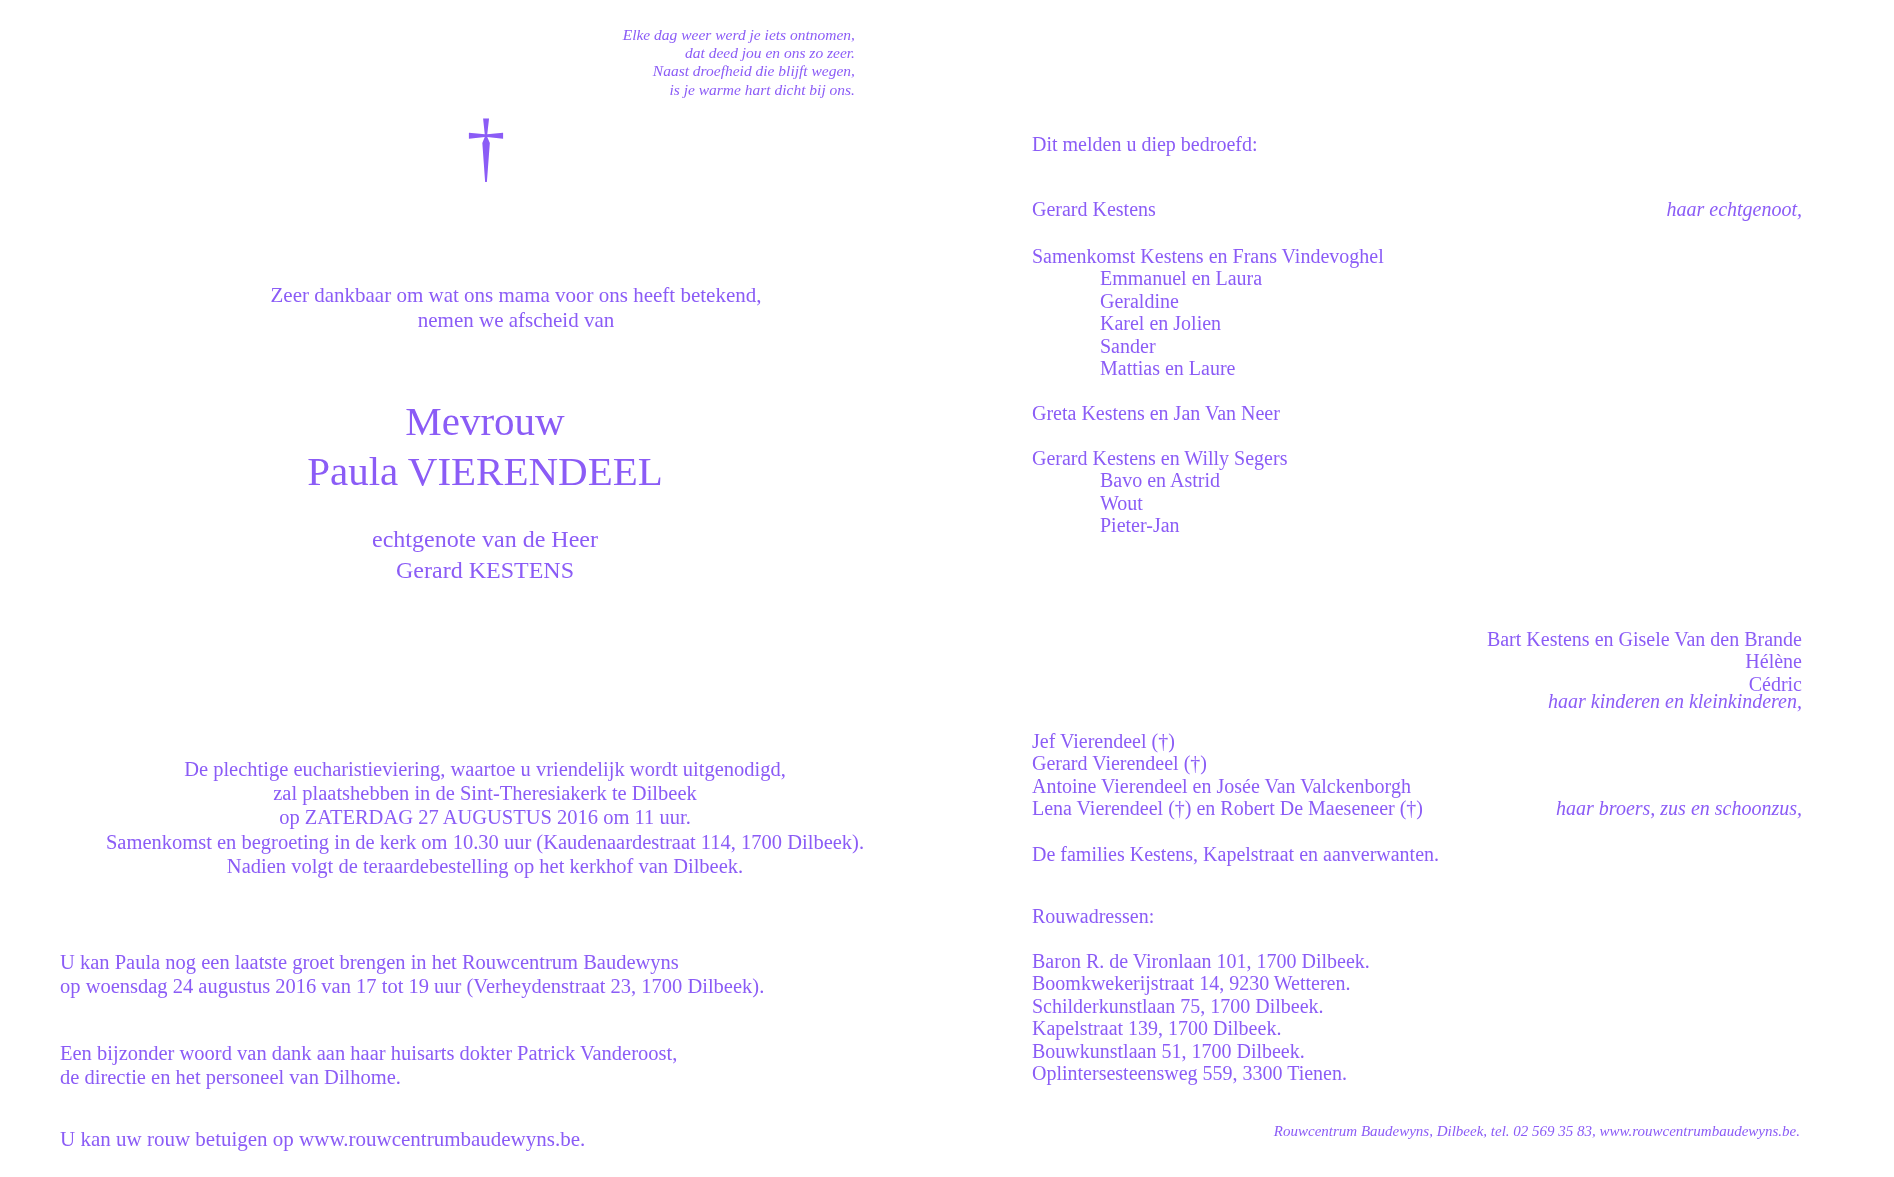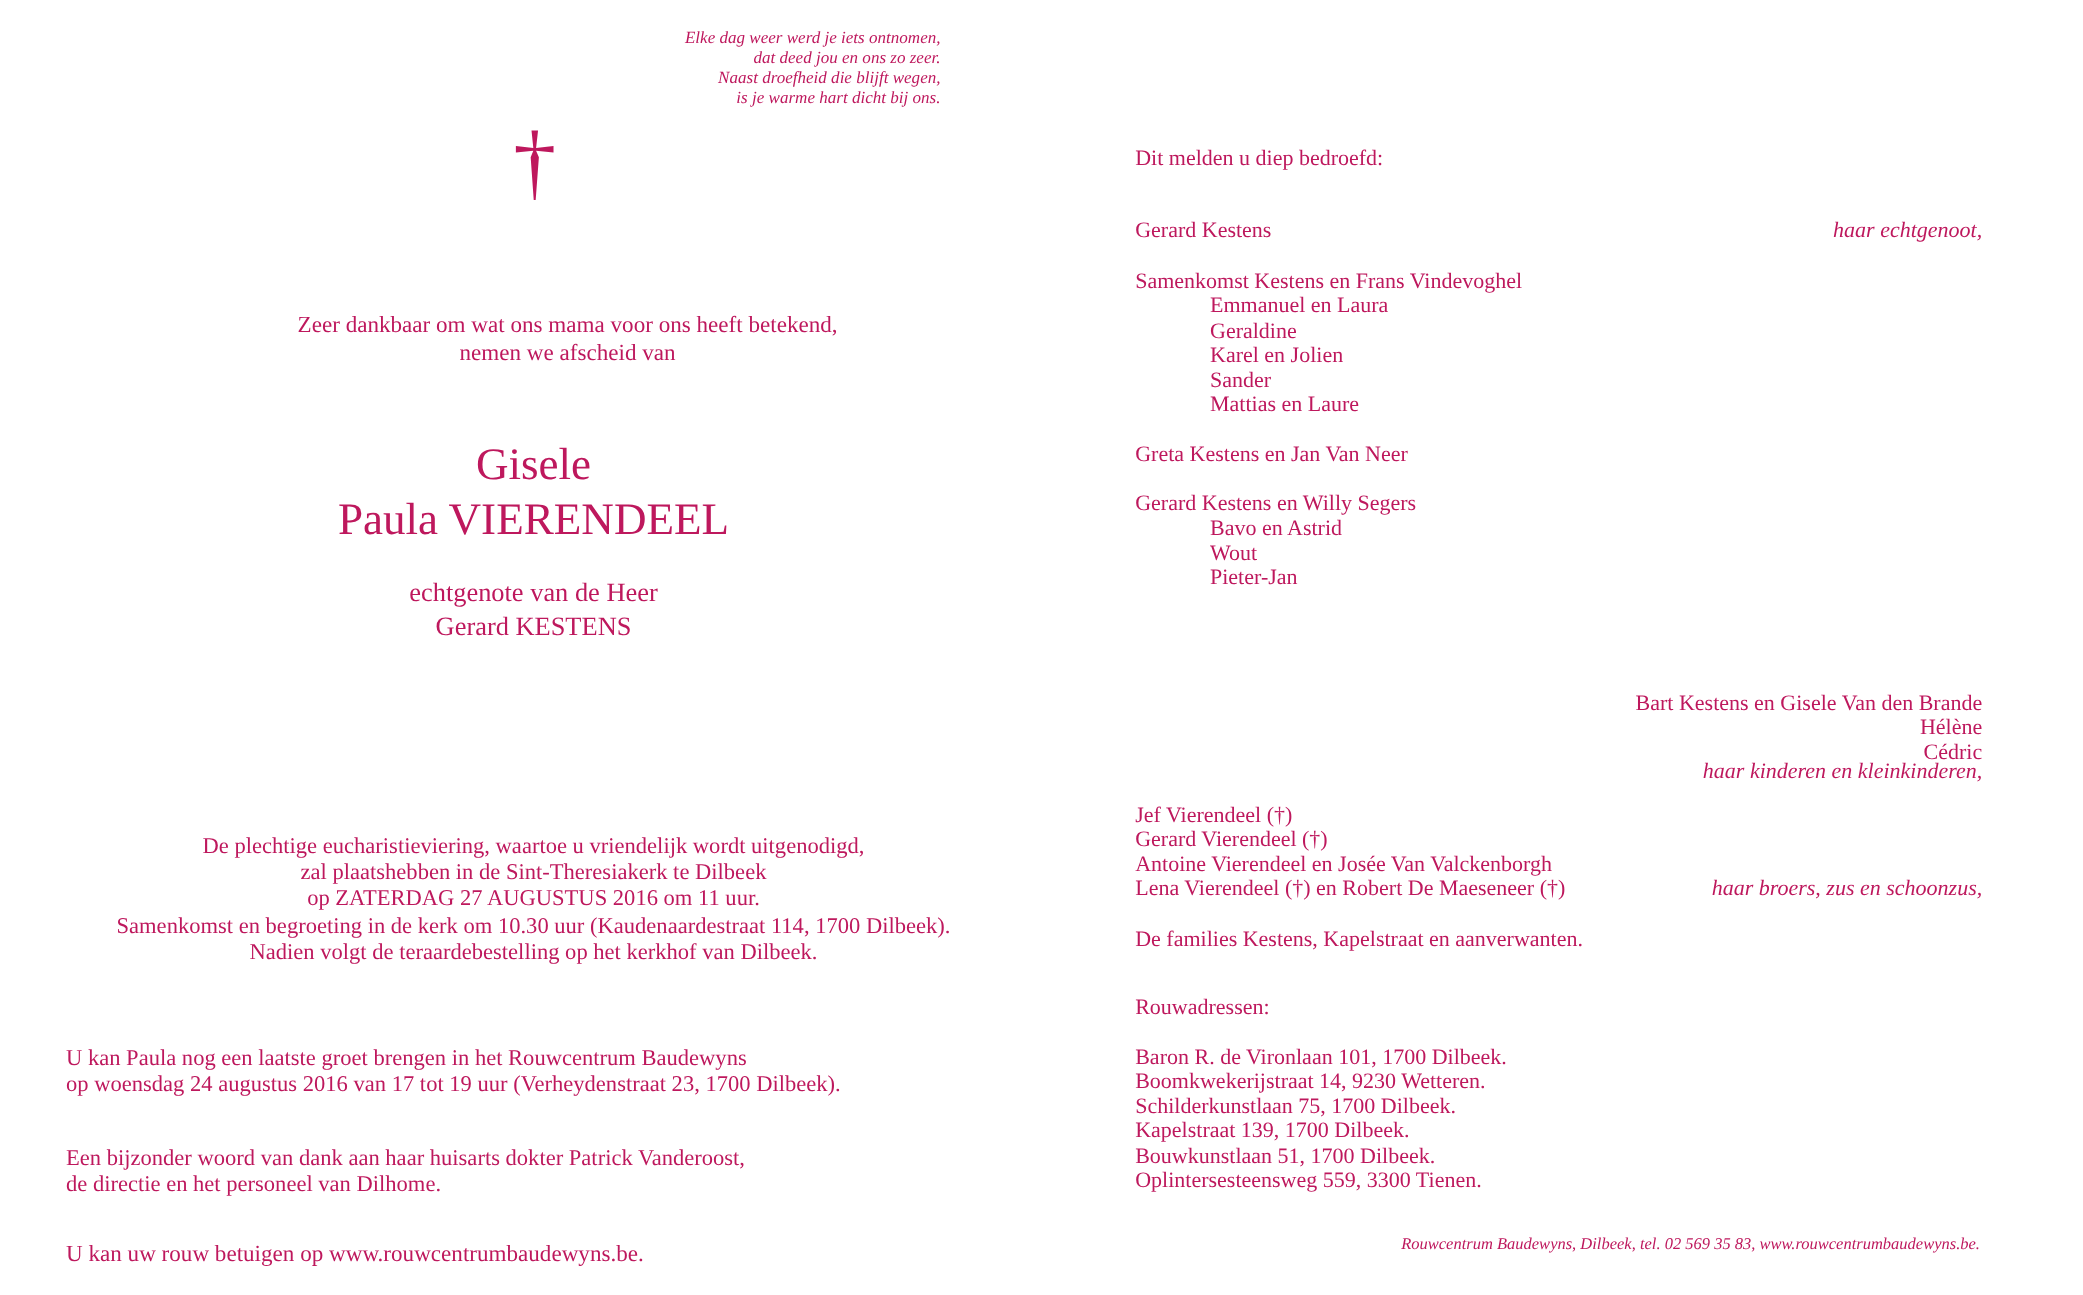--- a/index.html
+++ b/index.html
@@ -3,21 +3,21 @@
 <meta charset="utf-8">
 <style>
   * { margin: 0; padding: 0; box-sizing: border-box; }
   html, body { background: #ffffff; }
   .page {
     position: relative;
     width: 1894px;
     height: 1177px;
     background: #ffffff;
     font-family: "Liberation Serif", "DejaVu Serif", serif;
-    color: #be185d;
+    color: #8b5cf6;
     overflow: hidden;
   }
   .abs { position: absolute; }
   .preline { white-space: pre-line; }
 
   
   .poem {
     top: 26px; left: 400px; width: 455px;
     font-size: 15.5px; line-height: 18.2px;
     font-style: italic; text-align: right;
@@ -82,21 +82,21 @@
 dat deed jou en ons zo zeer.
 Naast droefheid die blijft wegen,
 is je warme hart dicht bij ons.</div>
 
   <div class="abs cross">†</div>
 
   <div class="abs intro preline">Zeer dankbaar om wat ons mama voor ons heeft betekend,
 nemen we afscheid van</div>
 
   <div class="abs name-block">
-    <div class="name-title">Gisele</div>
+    <div class="name-title">Mevrouw</div>
     <div class="name-main">Paula VIERENDEEL</div>
   </div>
 
   <div class="abs spouse">
     <div>echtgenote van de Heer</div>
     <div>Gerard KESTENS</div>
   </div>
 
 
   <div class="abs service preline">De plechtige eucharistieviering, waartoe u vriendelijk wordt uitgenodigd,

